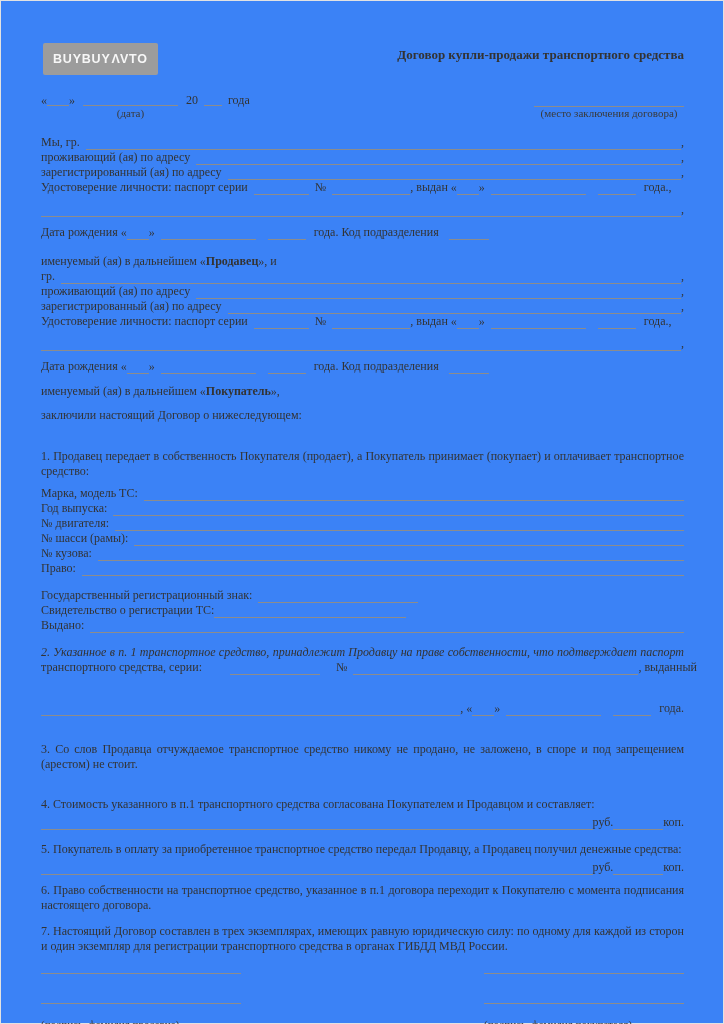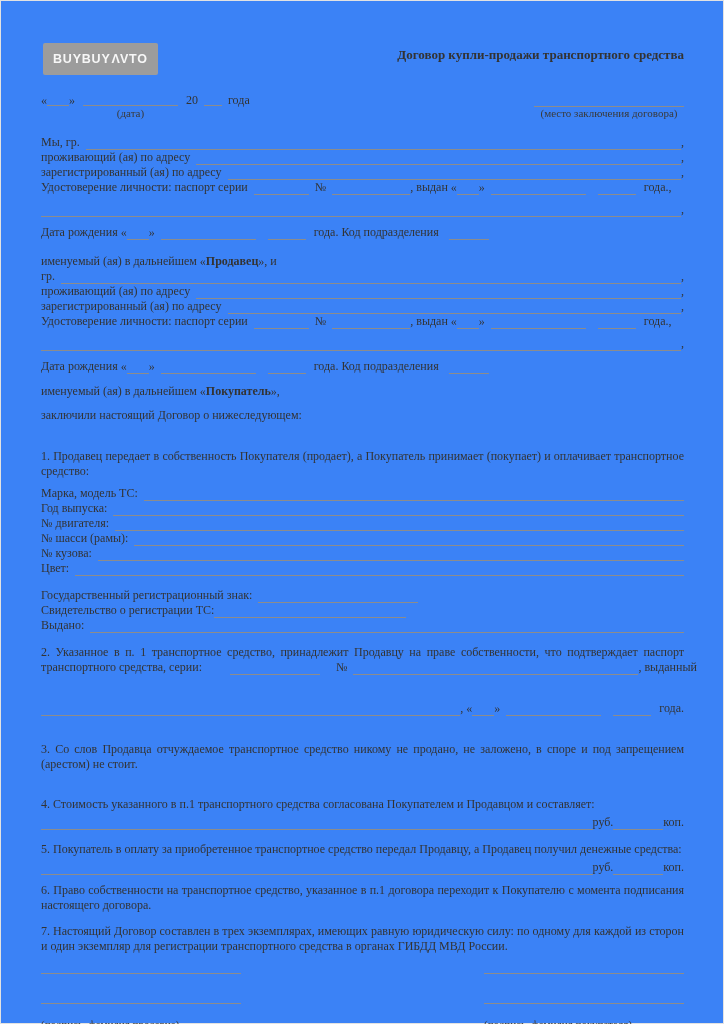--- a/index.html
+++ b/index.html
@@ -28,21 +28,21 @@
   .fill  { flex:1 1 auto; height:13px; border-bottom:1px solid #8c8c8c; }
 
   .date-row { display:flex; justify-content:space-between; align-items:flex-start; height:32px; }
   .seq { display:flex; align-items:flex-start; white-space:pre; }
   .seq span { line-height:15px; }
   .seq .blank { height:12px; }
   .cap-col { display:inline-flex; flex-direction:column; align-items:center; }
   .small { font-size:11px; color:#3a3a3a; line-height:12px; }
 
   .para { text-align:justify; line-height:14.6px; margin:0; }
-  .jline { text-align:justify; text-align-last:justify; line-height:14.5px; height:15px; }
+  .jline { text-align:justify; text-align-last:justify; line-height:14.5px; height:15px;font-style:italic; }
   .textline { line-height:15px; }
   .b { font-weight:bold; }
 
   .w18{width:18px}.w22{width:22px}.w38{width:38px}.w40{width:40px}.w50{width:50px}
   .w55{width:55px}.w78{width:78px}.w90{width:90px}.w95{width:95px}.w150{width:150px}
   .w160{width:160px}.w192{width:192px}.w285{width:285px}.ml6{margin-left:6px}.ml8{margin-left:8px}.ml10{margin-left:10px}
   .ml12{margin-left:12px}.ml16{margin-left:16px}.ml28{margin-left:28px}.mr6{margin-right:6px}
   .mt3{margin-top:3px}.mt7{margin-top:7px}.mt8{margin-top:8px}.mt9{margin-top:9px}
   .mt10{margin-top:10px}.mt11{margin-top:26px}.mt12{margin-top:12px}.mt14{margin-top:14px}.mt22{margin-top:10px}
 
@@ -136,21 +136,21 @@
   <div class="textline mt9">заключили настоящий Договор о нижеследующем:</div>
 
   <p class="para mt11">1. Продавец передает в собственность Покупателя (продает), а Покупатель принимает (покупает) и оплачивает транспортное средство:</p>
 
   <div class="mt8">
     <div class="line"><span>Марка, модель ТС:</span><span class="fill ml6"></span></div>
     <div class="line"><span>Год выпуска:</span><span class="fill ml6"></span></div>
     <div class="line"><span>№ двигателя:</span><span class="fill ml6"></span></div>
     <div class="line"><span>№ шасси (рамы):</span><span class="fill ml6"></span></div>
     <div class="line"><span>№ кузова:</span><span class="fill ml6"></span></div>
-    <div class="line"><span>Цвет:</span><span class="fill ml6"></span></div>
+    <div class="line"><span>Право:</span><span class="fill ml6"></span></div>
   </div>
 
   <div class="mt12">
     <div class="line"><span>Государственный регистрационный знак:</span><span class="blank w160 ml6"></span></div>
     <div class="line"><span>Свидетельство о регистрации ТС:</span><span class="blank w192"></span></div>
     <div class="line"><span>Выдано:</span><span class="fill ml6"></span></div>
   </div>
 
   <div class="mt12">
     <div class="jline">2. Указанное в п. 1 транспортное средство, принадлежит Продавцу на праве собственности, что подтверждает паспорт</div>

